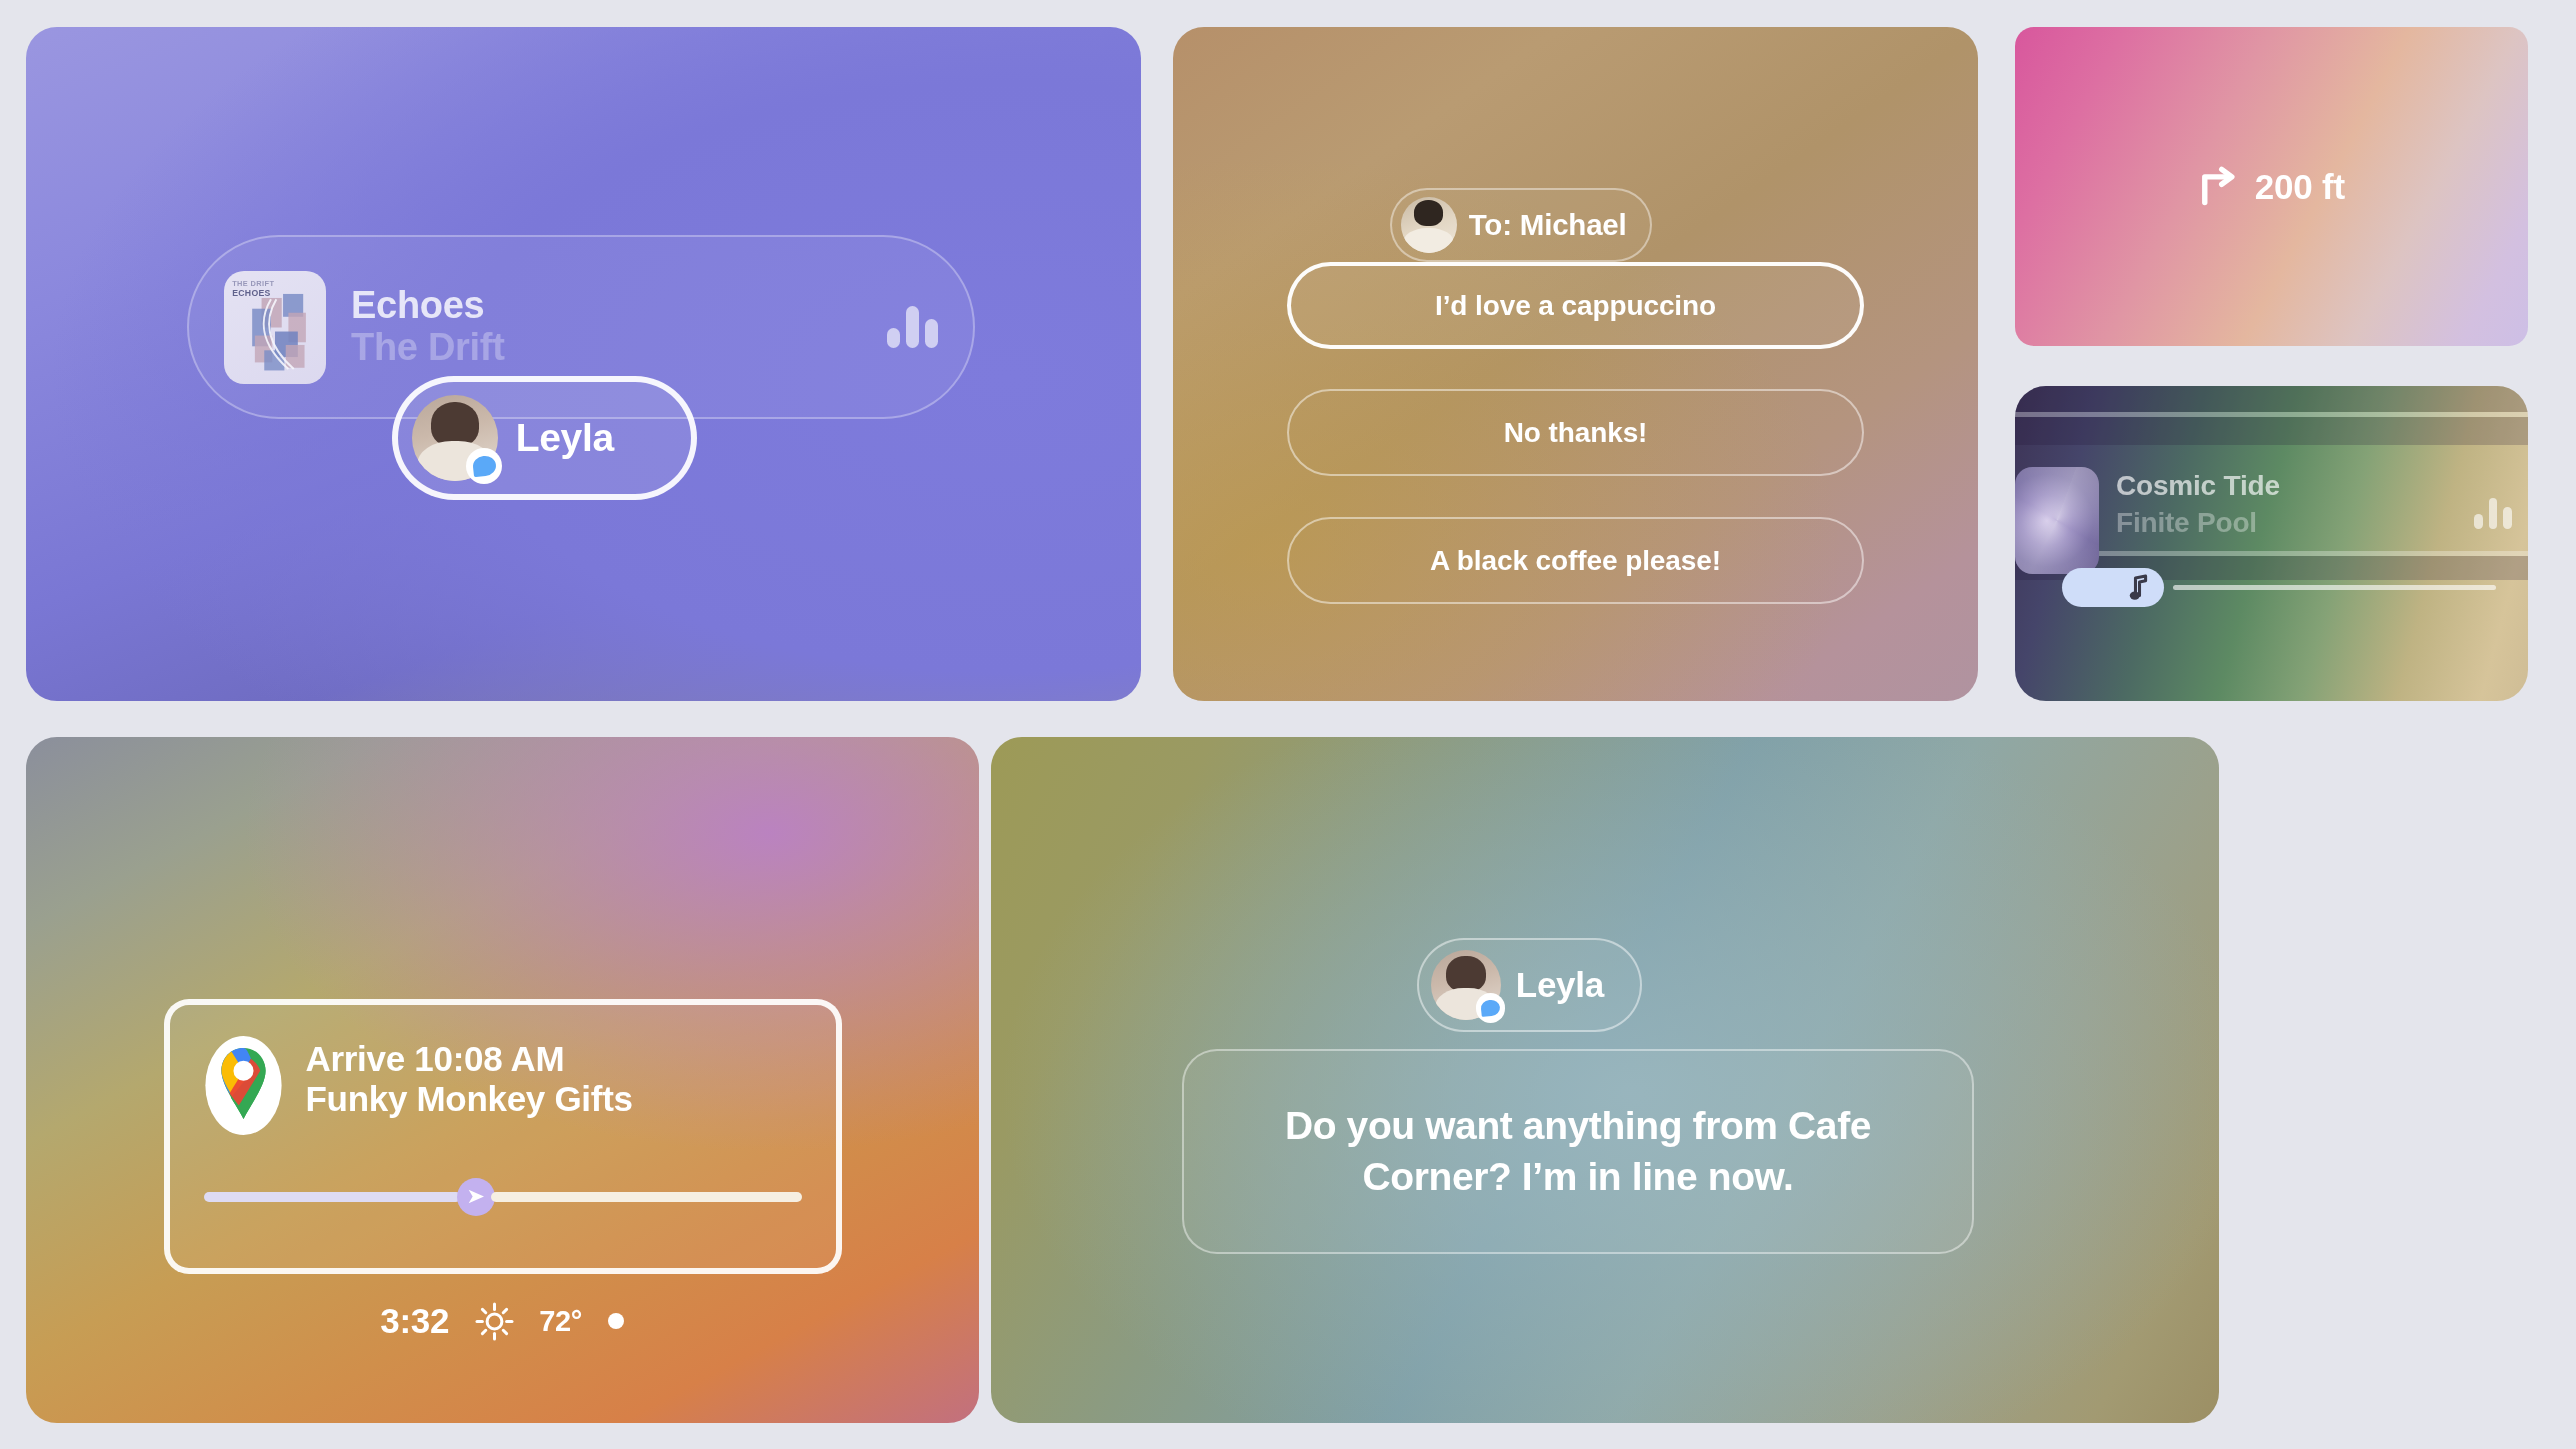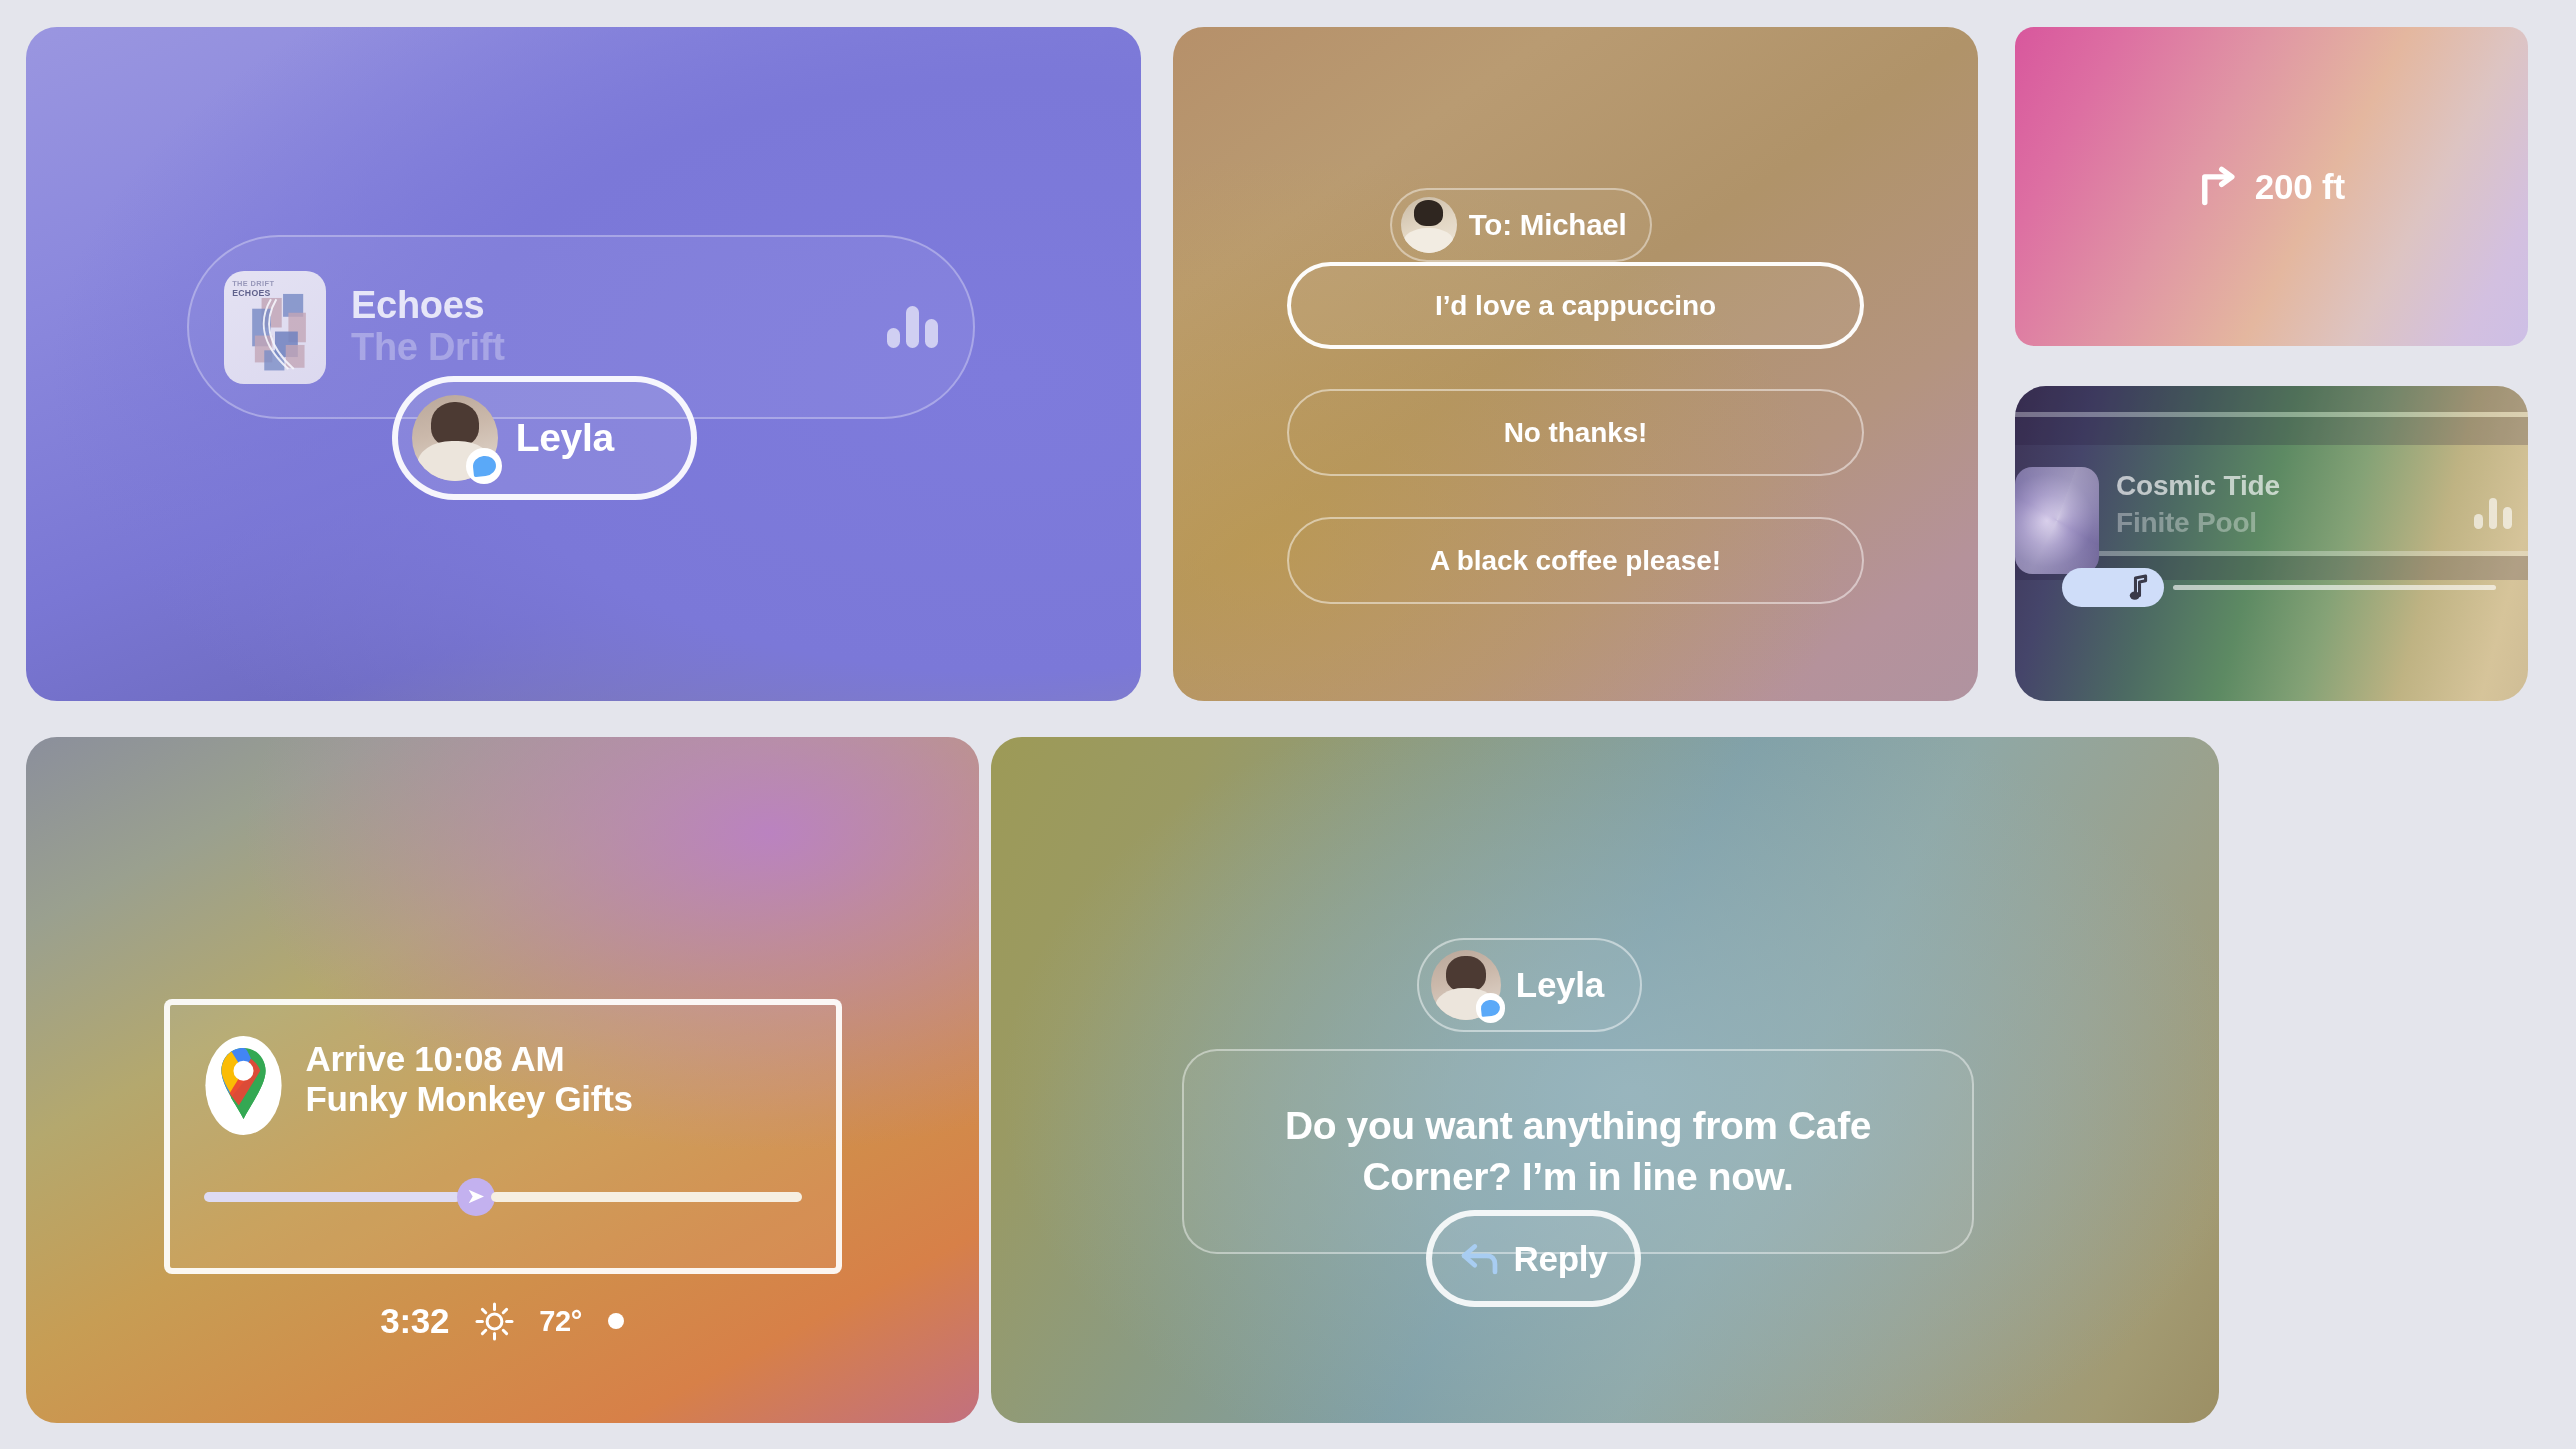--- a/index.html
+++ b/index.html
@@ -128,21 +128,21 @@
 
   
   #p-nav-arrival {
     left:25.5px; top:737px; width:953px; height:686px;
     background:
       radial-gradient(95% 80% at 78% 14%, rgba(186,126,205,.88) 0%, rgba(186,126,205,0) 58%),
       linear-gradient(152deg, #8b8f9c 0%, #9aa08f 16%, #b4a86e 34%, #c79d54 52%, #d08f4b 68%, #d78048 84%, #c2707f 100%);
   }
   .arr-card {
     position:absolute; left:138px; top:262px; width:678px; height:275px;
-    border:6px solid rgba(255,255,255,.92); border-radius:8px;
+    border:6px solid rgba(255,255,255,.92); border-radius:25px;
     background:rgba(255,255,255,.06); padding:31px 34px 0 34px;
   }
   .arr-head { display:flex; align-items:flex-start; gap:23px; }
   .maps-pin { width:79px; height:107px; position:relative; flex:0 0 auto; }
   .arr-lines { padding-top:2.7px; }
   .arr-l1 { font-size:35px; font-weight:800; color:#fff; letter-spacing:-0.3px; line-height:1.16; }
   .arr-l2 { font-size:35px; font-weight:700; color:#fff; letter-spacing:-0.3px; line-height:1.16; }
   .arr-prog { position:absolute; left:34px; right:34px; bottom:52px; height:39px; display:flex; align-items:center; }
   .arr-fill { height:10px; border-radius:6px; background:#dedbf3; width:43%; }
   .arr-thumb { width:38px; height:38px; border-radius:50%; background:#c3b1ef; flex:0 0 auto;
@@ -353,23 +353,16 @@
             <span></span>
           </div>
       </div>
       <div class="name">Leyla</div>
     </div>
 
     <div class="msg-bubble">
       <div class="msg-text">Do you want anything from Cafe Corner? I’m in line now.</div>
     </div>
 
-    <div class="reply-btn">
-      <svg width="39" height="35" viewBox="0 0 58 52">
-        <path d="M22 8 L6 22 L22 36" stroke="#a8cdf2" stroke-width="7" fill="none" stroke-linecap="round" stroke-linejoin="round"></path>
-        <path d="M6 22 L40 22 C48 22 52 27 52 34 L52 46" stroke="#a8cdf2" stroke-width="7" fill="none" stroke-linecap="round" stroke-linejoin="round"></path>
-      </svg>
-      <div class="reply-label">Reply</div>
-    </div>
   </div>
 
 </div>
 
 
 </body></html>

